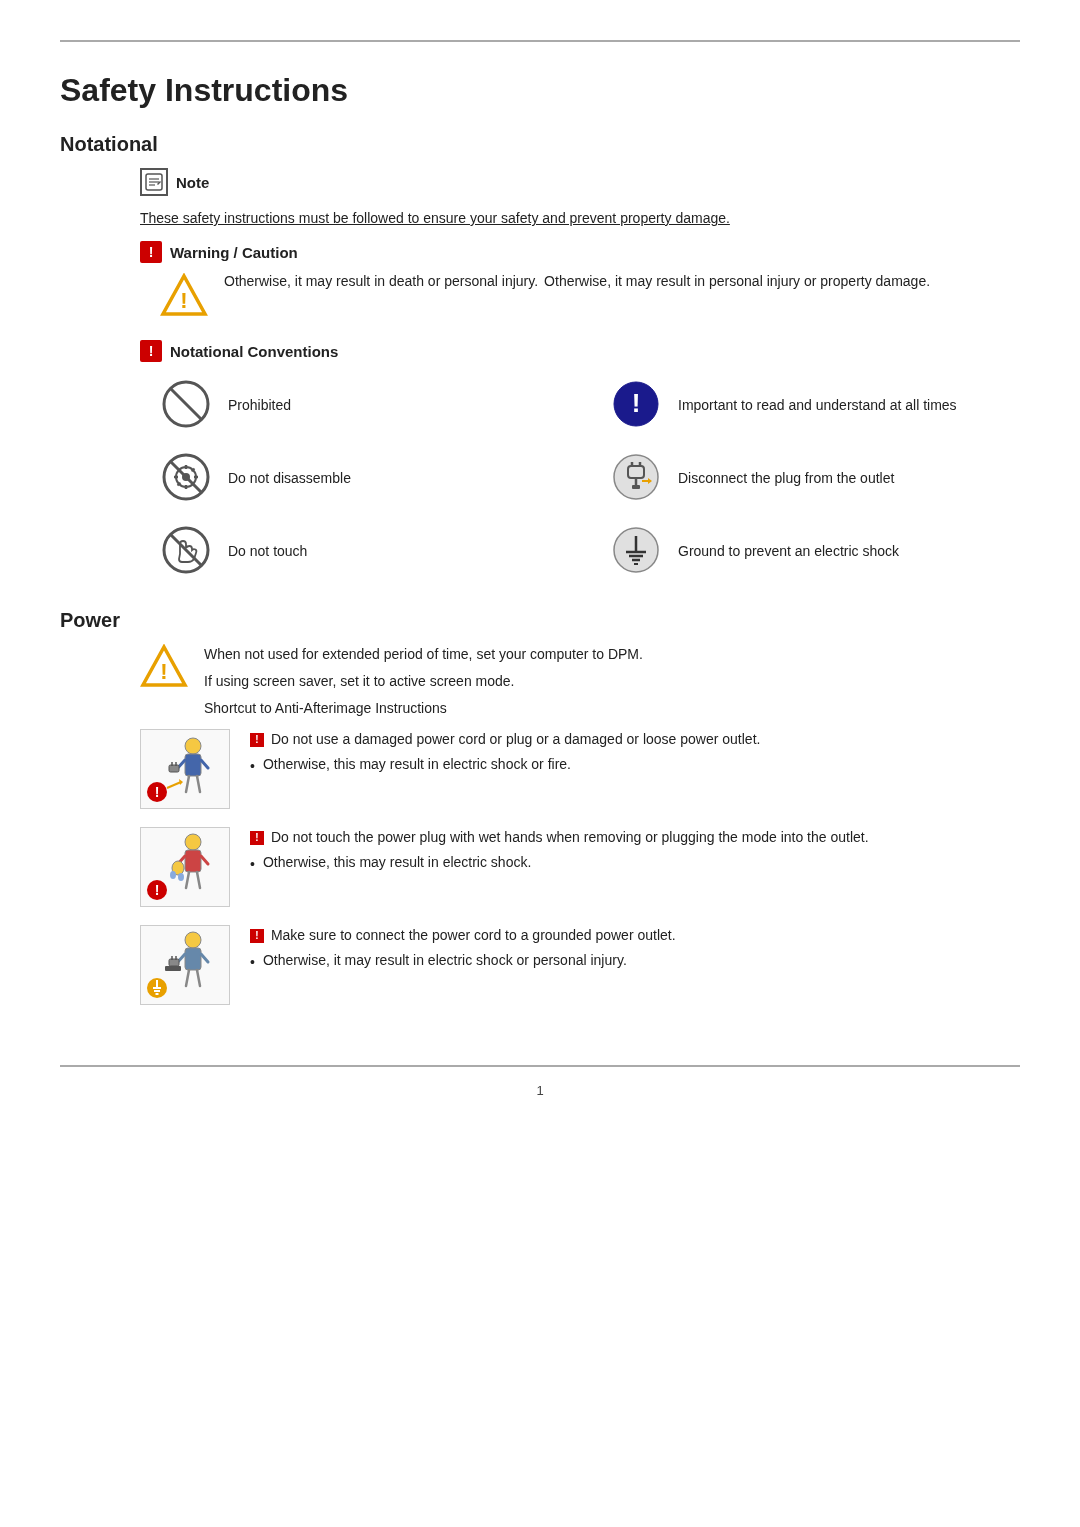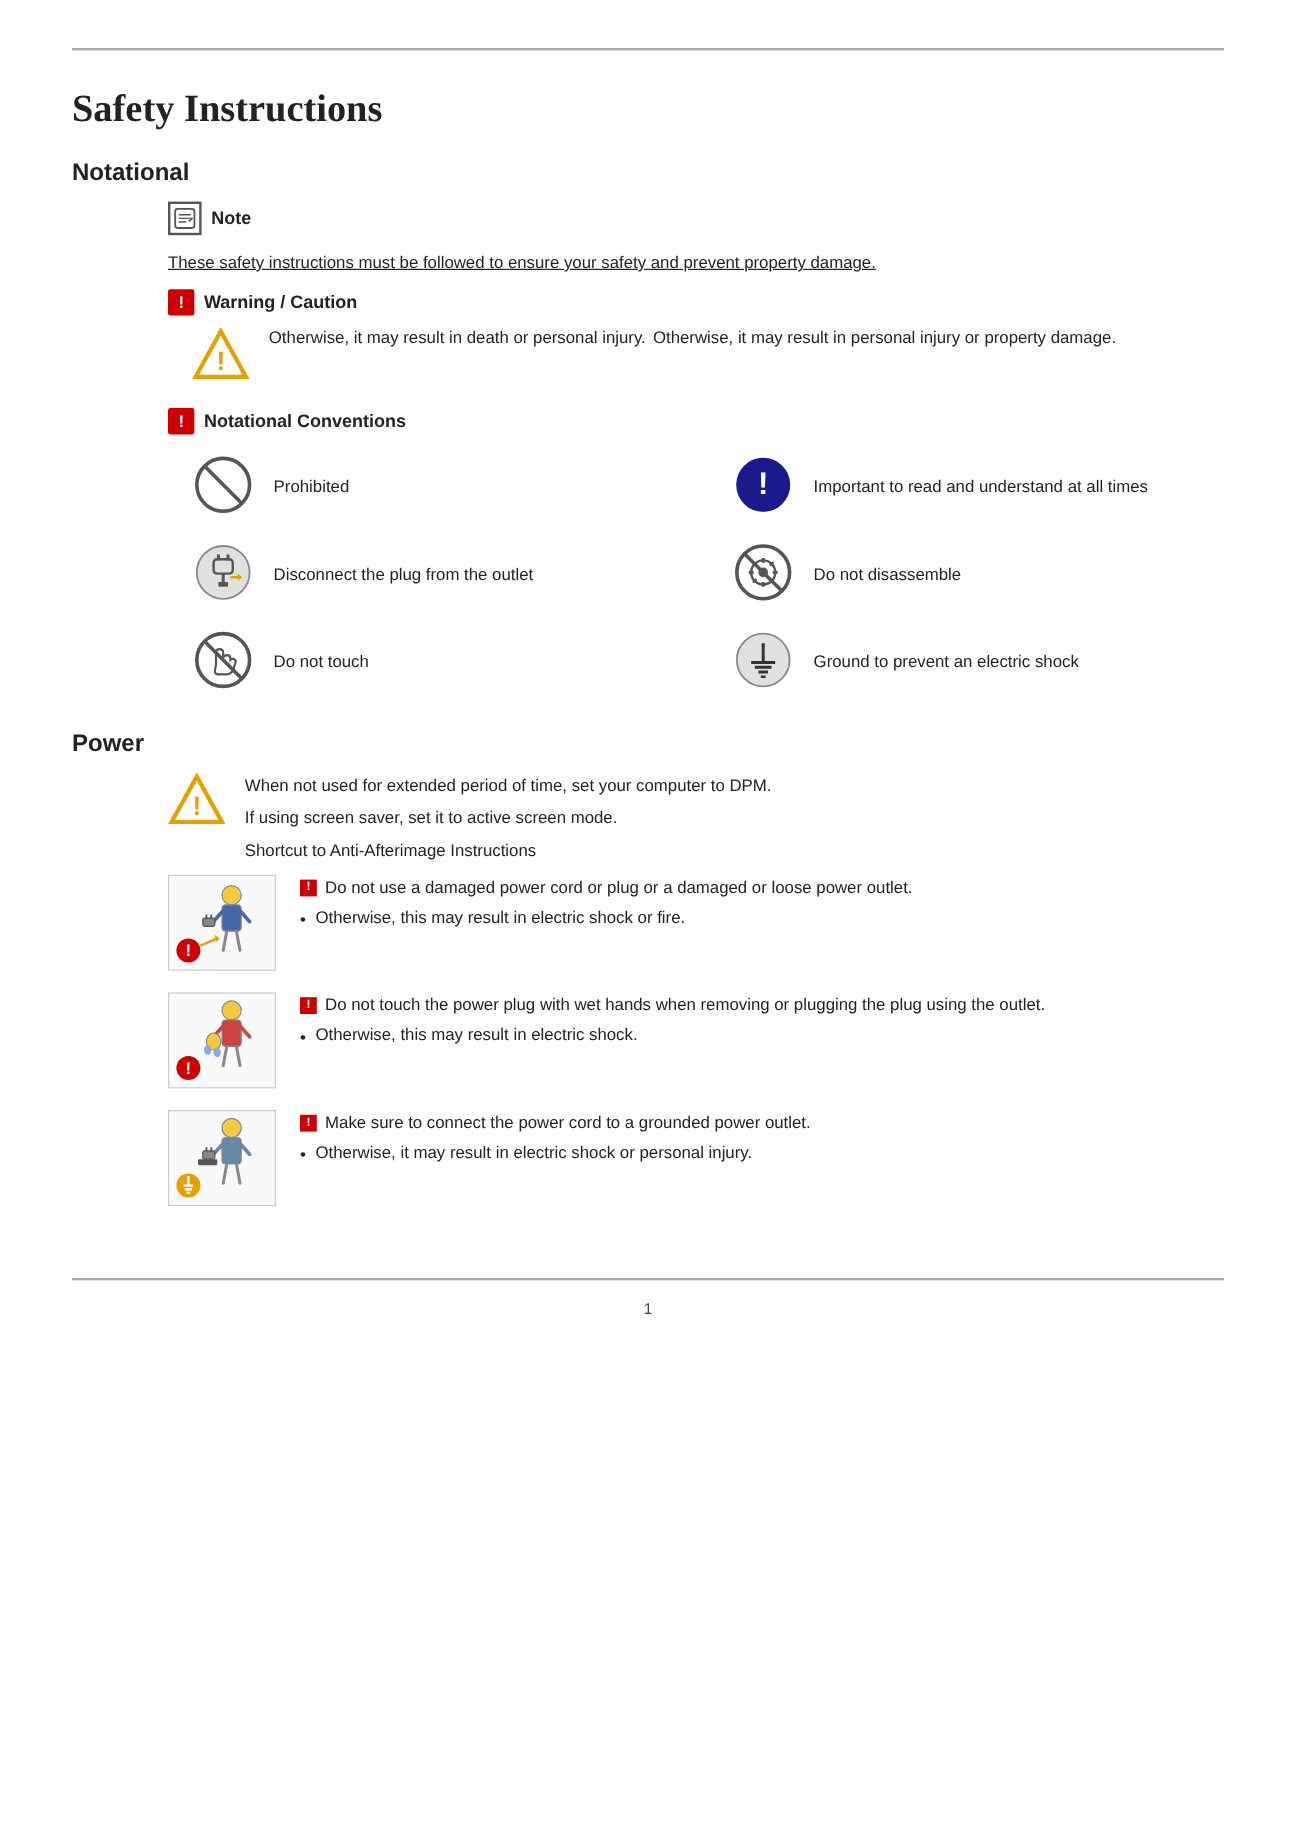--- a/index.html
+++ b/index.html
@@ -30,21 +30,21 @@
     .page-number {
       text-align: center;
       margin-top: 16px;
       font-size: 13px;
       color: #444;
     }
     h1.page-title {
       font-size: 32px;
       font-weight: bold;
       margin-bottom: 24px;
-      font-family: Liberation Serif, serif;
+      font-family: Liberation Sans, sans-serif;
     }
     h2.section-title {
       font-size: 20px;
       font-weight: bold;
       margin-bottom: 12px;
       margin-top: 16px;
     }
     .section-indent {
       margin-left: 80px;
     }
@@ -256,38 +256,20 @@
       </div>
 
       <div class="icon-grid-item">
         <div>
           <svg class="important-svg" viewBox="0 0 52 52">
             <circle cx="26" cy="26" r="22" fill="#1a1a8c" stroke="#1a1a8c" stroke-width="1"></circle>
             <text x="26" y="34" text-anchor="middle" font-size="26" font-weight="bold" fill="white">!</text>
           </svg>
         </div>
         <span class="icon-text">Important to read and understand at all times</span>
-      </div>
-
-      <div class="icon-grid-item">
-        <div>
-          <svg class="disconnect-svg" viewBox="0 0 52 52">
-            <circle cx="26" cy="26" r="22" fill="#e0e0e0" stroke="#888" stroke-width="1.5"></circle>
-
-            <rect x="18" y="15" width="16" height="12" rx="3" fill="none" stroke="#555" stroke-width="2"></rect>
-            <line x1="22" y1="11" x2="22" y2="16" stroke="#555" stroke-width="2.5"></line>
-            <line x1="30" y1="11" x2="30" y2="16" stroke="#555" stroke-width="2.5"></line>
-            <line x1="26" y1="27" x2="26" y2="34" stroke="#555" stroke-width="2.5"></line>
-            <rect x="22" y="34" width="8" height="4" rx="1" fill="#555"></rect>
-
-            <line x1="32" y1="30" x2="40" y2="30" stroke="#e8a000" stroke-width="2"></line>
-            <polygon points="38,27 42,30 38,33" fill="#e8a000"></polygon>
-          </svg>
-        </div>
-        <span class="icon-text">Disconnect the plug from the outlet</span>
       </div>
 
       <div class="icon-grid-item">
         <div>
           <svg class="disassemble-svg" viewBox="0 0 52 52">
             <circle cx="26" cy="26" r="22" fill="none" stroke="#555" stroke-width="3"></circle>
 
             <circle cx="26" cy="26" r="10" fill="none" stroke="#555" stroke-width="2"></circle>
             <circle cx="26" cy="26" r="4" fill="#555"></circle>
             <line x1="26" y1="14" x2="26" y2="18" stroke="#555" stroke-width="2.5"></line>
@@ -300,20 +282,38 @@
             <line x1="20.4" y1="31.6" x2="17.5" y2="34.5" stroke="#555" stroke-width="2"></line>
 
             <line x1="10" y1="10" x2="42" y2="42" stroke="#555" stroke-width="3"></line>
           </svg>
         </div>
         <span class="icon-text">Do not disassemble</span>
       </div>
 
       <div class="icon-grid-item">
         <div>
+          <svg class="disconnect-svg" viewBox="0 0 52 52">
+            <circle cx="26" cy="26" r="22" fill="#e0e0e0" stroke="#888" stroke-width="1.5"></circle>
+
+            <rect x="18" y="15" width="16" height="12" rx="3" fill="none" stroke="#555" stroke-width="2"></rect>
+            <line x1="22" y1="11" x2="22" y2="16" stroke="#555" stroke-width="2.5"></line>
+            <line x1="30" y1="11" x2="30" y2="16" stroke="#555" stroke-width="2.5"></line>
+            <line x1="26" y1="27" x2="26" y2="34" stroke="#555" stroke-width="2.5"></line>
+            <rect x="22" y="34" width="8" height="4" rx="1" fill="#555"></rect>
+
+            <line x1="32" y1="30" x2="40" y2="30" stroke="#e8a000" stroke-width="2"></line>
+            <polygon points="38,27 42,30 38,33" fill="#e8a000"></polygon>
+          </svg>
+        </div>
+        <span class="icon-text">Disconnect the plug from the outlet</span>
+      </div>
+
+      <div class="icon-grid-item">
+        <div>
           <svg class="touch-svg" viewBox="0 0 52 52">
             <circle cx="26" cy="26" r="22" fill="none" stroke="#555" stroke-width="3"></circle>
 
             <path d="M20 30 L20 20 Q20 17 23 17 Q26 17 26 20 L26 24 Q27 22 29.5 22 Q32 22 32 25 L32 26 Q33.5 24.5 35.5 25.5 Q37 26.5 36 29 L34 35 Q32 38 28 38 L22 38 Q19 38 19 35 Z" fill="none" stroke="#555" stroke-width="1.8"></path>
 
             <line x1="10" y1="10" x2="42" y2="42" stroke="#555" stroke-width="3"></line>
           </svg>
         </div>
         <span class="icon-text">Do not touch</span>
       </div>
@@ -403,21 +403,21 @@
           <ellipse cx="30" cy="45" rx="3" ry="4" fill="#88aadd"></ellipse>
           <ellipse cx="38" cy="47" rx="3" ry="4" fill="#88aadd"></ellipse>
 
           <circle cx="14" cy="60" r="10" fill="#cc0000"></circle>
           <text x="14" y="65" text-anchor="middle" font-size="14" font-weight="bold" fill="white">!</text>
         </svg>
       </div>
       <div class="power-img-text">
         <p>
           <span style="display:inline-block;width:14px;height:14px;background:#cc0000;color:white;font-weight:bold;font-size:10px;text-align:center;line-height:14px;vertical-align:middle;margin-right:3px;">!</span>
-          <span>Do not touch the power plug with wet hands when removing or plugging the plug using the outlet.</span>
+          <span>Do not touch the power plug with wet hands when removing or plugging the mode into the outlet.</span>
         </p>
         <div class="bullet-item">
           <span class="bullet-dot">•</span>
           <span>Otherwise, this may result in electric shock.</span>
         </div>
       </div>
     </div>
 
     <div class="power-img-block">
       <div class="power-img-box">

